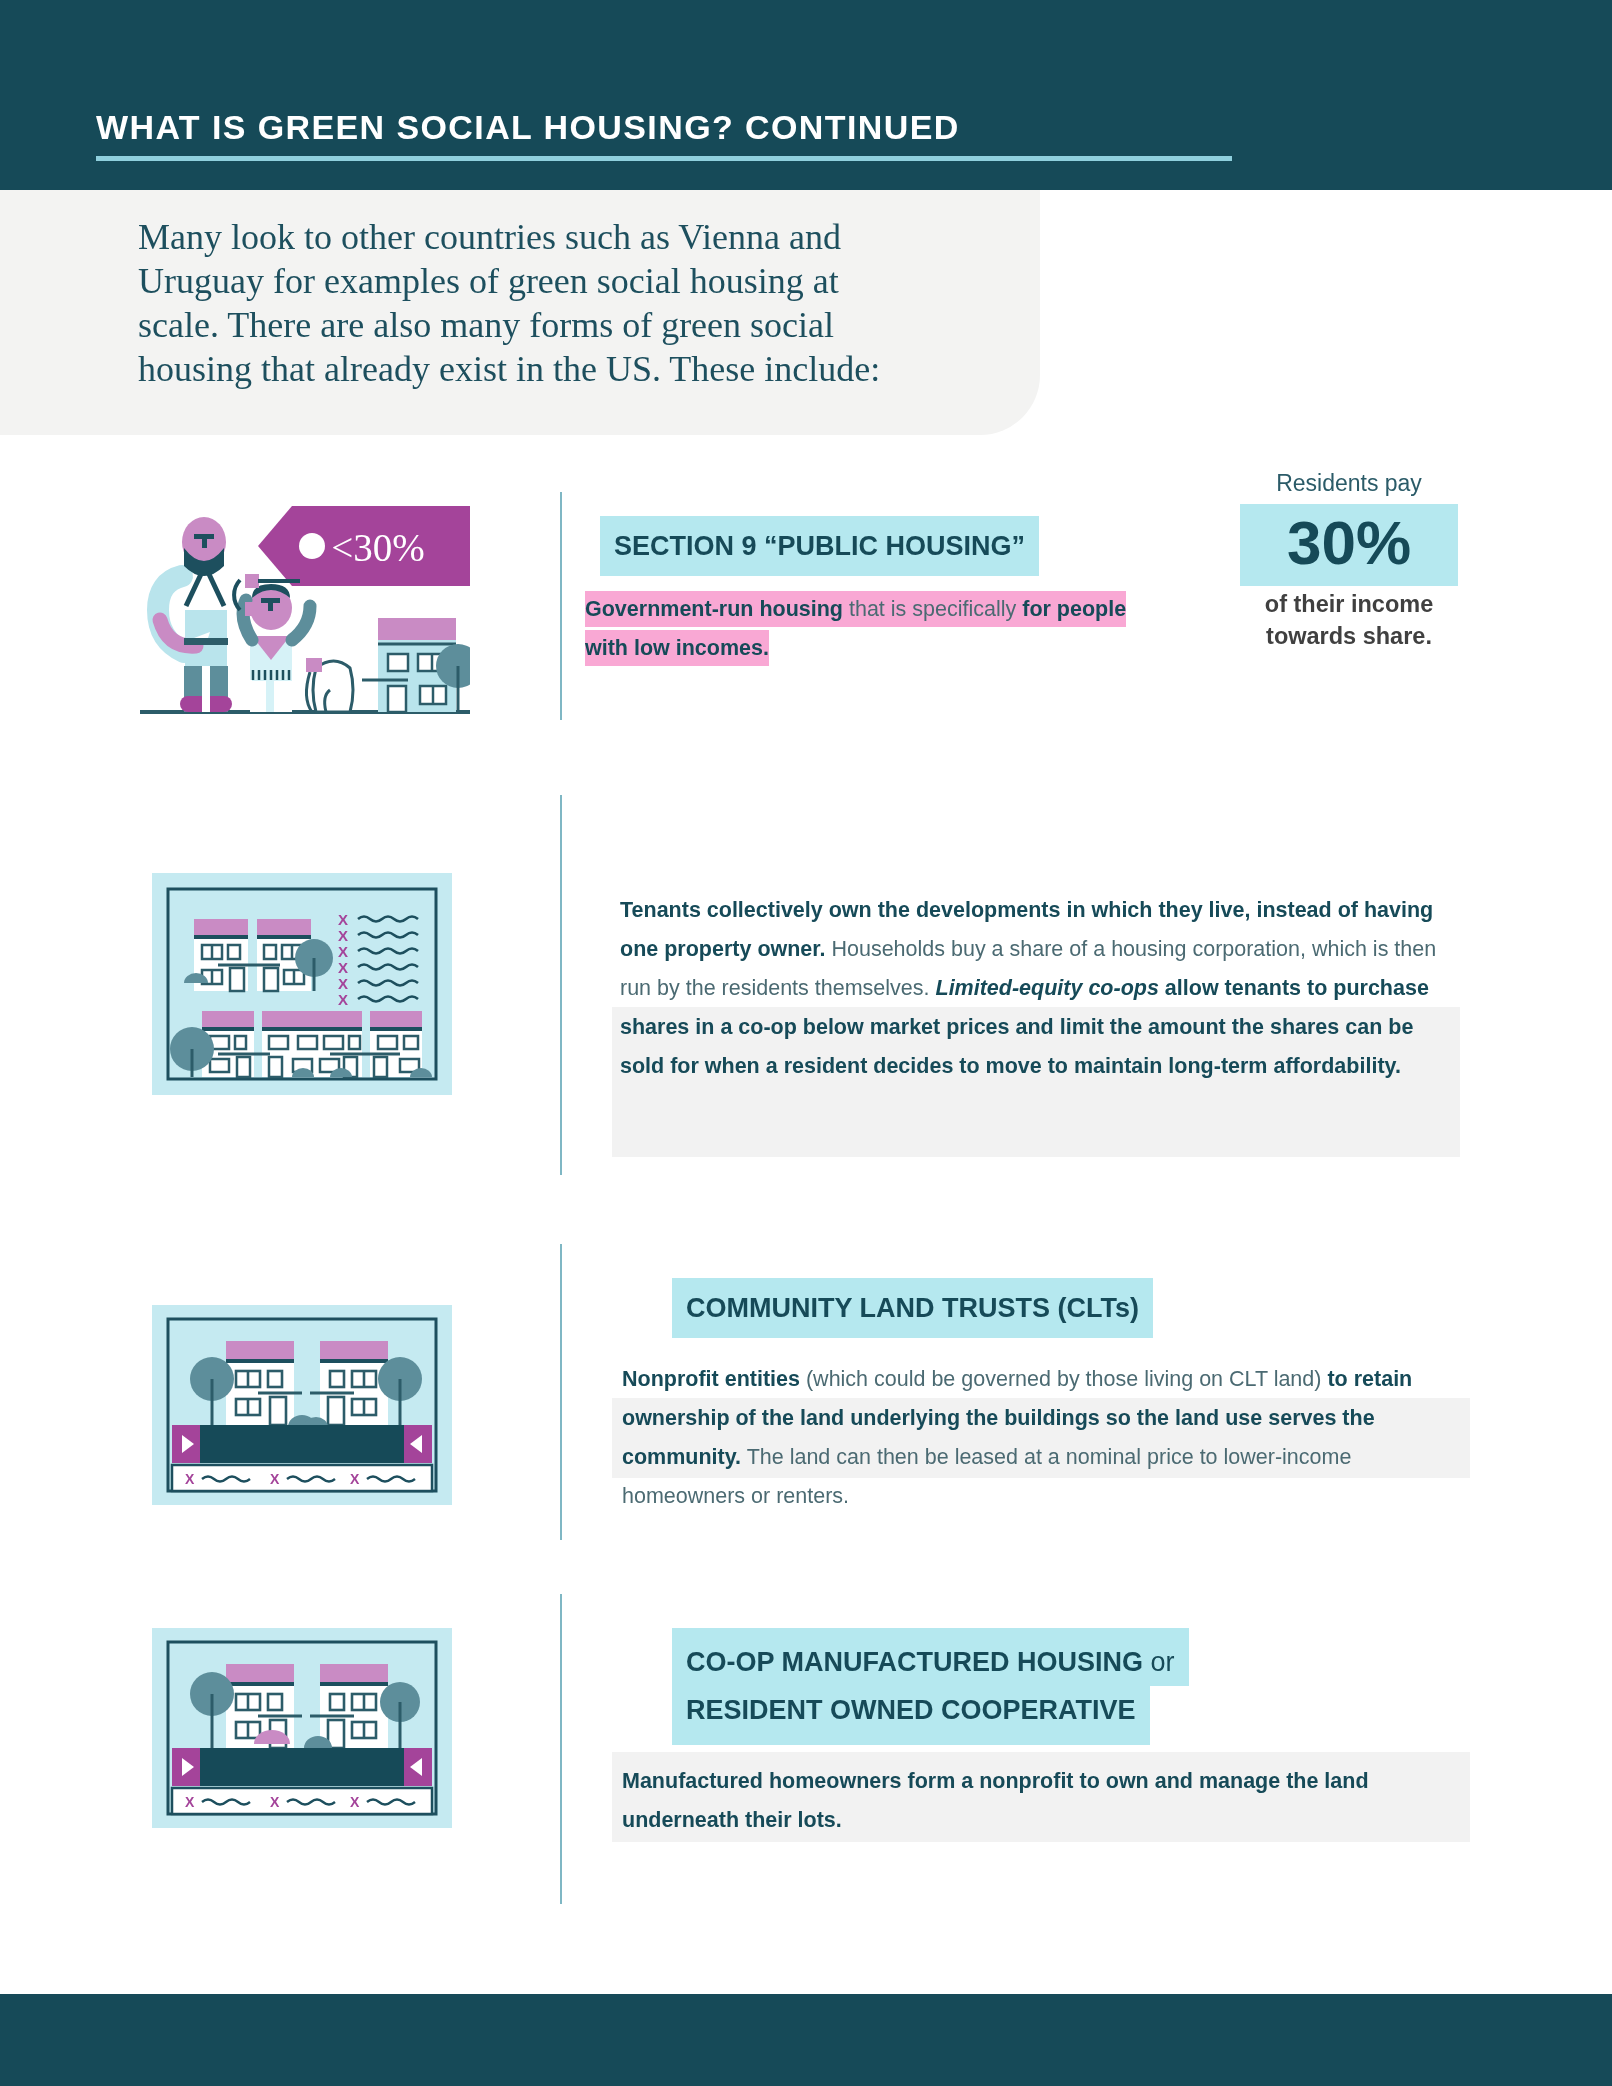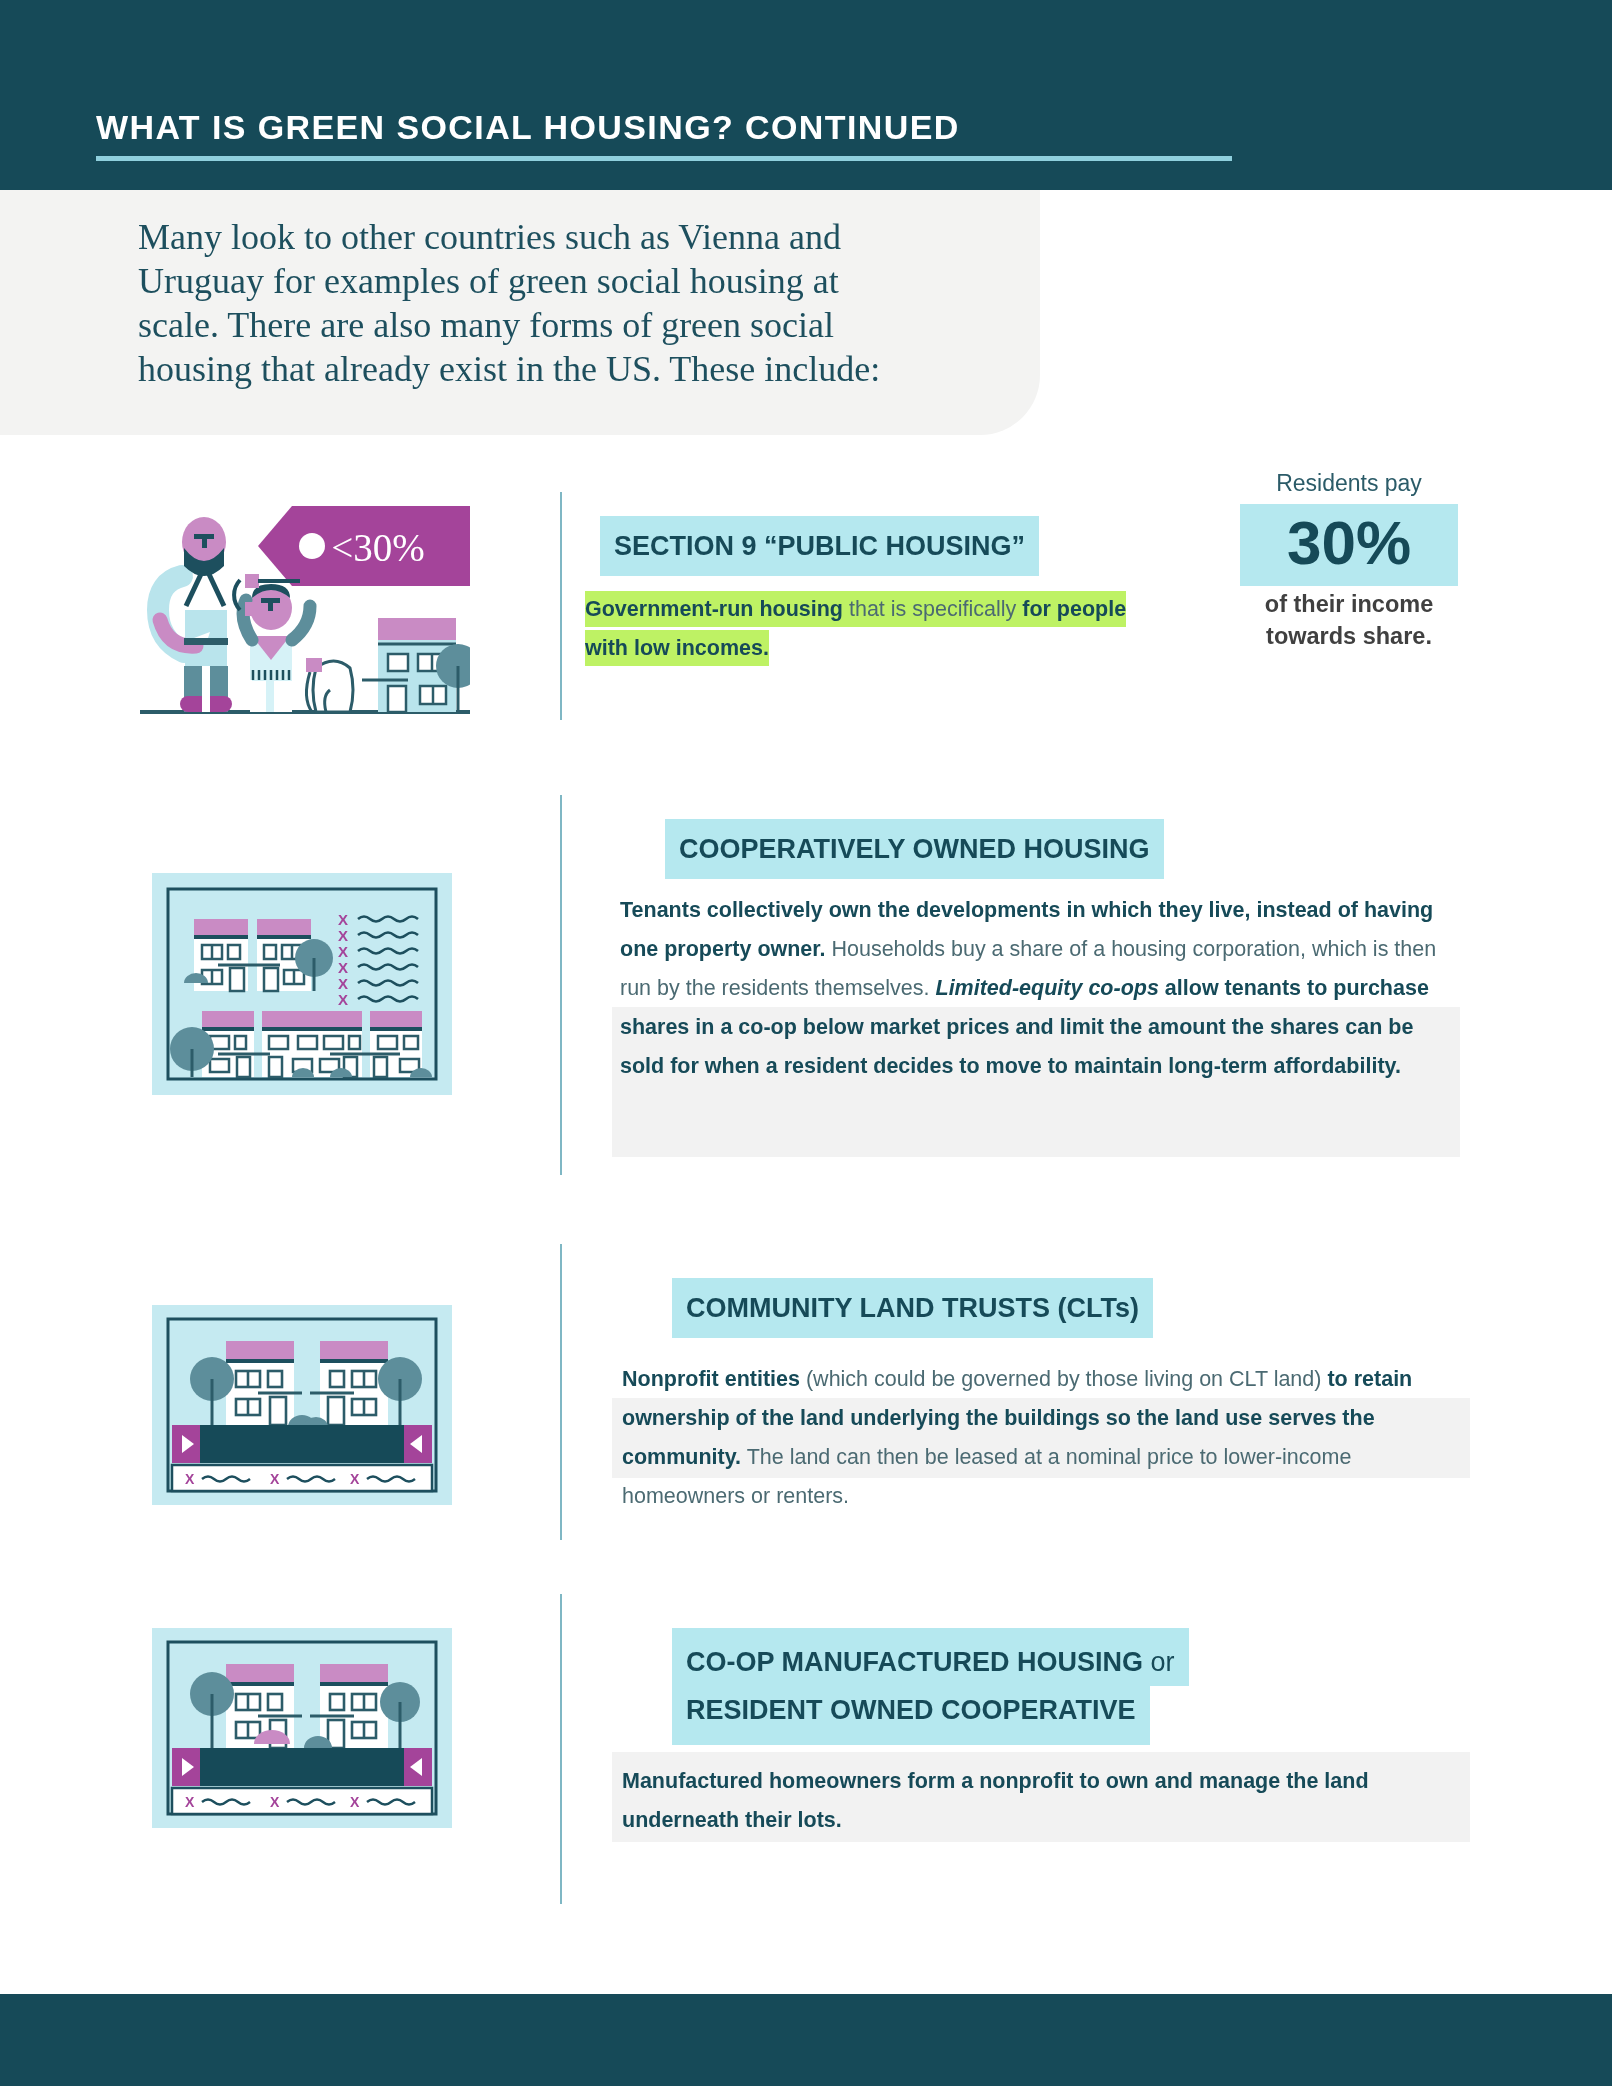--- a/index.html
+++ b/index.html
@@ -53,21 +53,21 @@
   .head-wrap{position:absolute;font-size:27px;line-height:46px;margin-top:24px;}
   
   .body-text{
     position:absolute;
     color:#4b6a72;
     font-size:21.5px;
     line-height:39px;
   }
   .body-text b{color:#164a58;font-weight:bold;}
   .body-text i{color:#164a58;font-weight:bold;font-style:italic;}
-  .hl{background:#bef264;}
+  .hl{background:#f9a8d4;}
   
   .stat-col{position:absolute;text-align:center;}
   .stat-top{
     font-size:23px;color:#2b5b68;font-weight:normal;line-height:30px;
   }
   .stat-big{
     background:#b5e8ef;color:#164a58;
     font-size:62px;font-weight:bold;line-height:74px;
     padding:2px 0 6px 0;
     margin:6px 0 2px 0;
@@ -284,23 +284,20 @@
         <line x1="178" y1="181" x2="248" y2="181" stroke="#2c5c69" stroke-width="3"></line>
         <path d="M140 204 a11 9 0 0 1 22 0Z" fill="#5d8e9b"></path>
         <path d="M178 204 a11 9 0 0 1 22 0Z" fill="#5d8e9b"></path>
         <path d="M258 204 a11 9 0 0 1 22 0Z" fill="#5d8e9b"></path>
       </g>
     </svg>
   </div>
 
   <div class="divider" style="left:560px;top:0px;height:380px;"></div>
 
-  <div class="head-wrap" style="left:665px;top:0px;width:760px;">
-    <span class="chip-line">COOPERATIVELY OWNED HOUSING</span>
-  </div>
 
   <div class="body-text" style="left:620px;top:96px;width:840px;">
     <b>Tenants collectively own the developments in which they live, instead of having one property owner.</b><span> Households buy a share of a housing corporation, which is then run by the residents themselves. </span><i>Limited-equity co-ops</i><b> allow tenants to purchase shares in a co-op below market prices and limit the amount the shares can be sold for when a resident decides to move to maintain long-term affordability.</b>
   </div>
   <div style="position:absolute;left:612px;top:212px;width:848px;height:150px;background:#f2f2f2;z-index:-1;"></div>
 </div>
 
 <div class="row" style="top:1240px;height:300px;width:1612px;">
 
   <div class="illus-wrap" style="left:152px;top:65px;width:300px;height:200px;">

